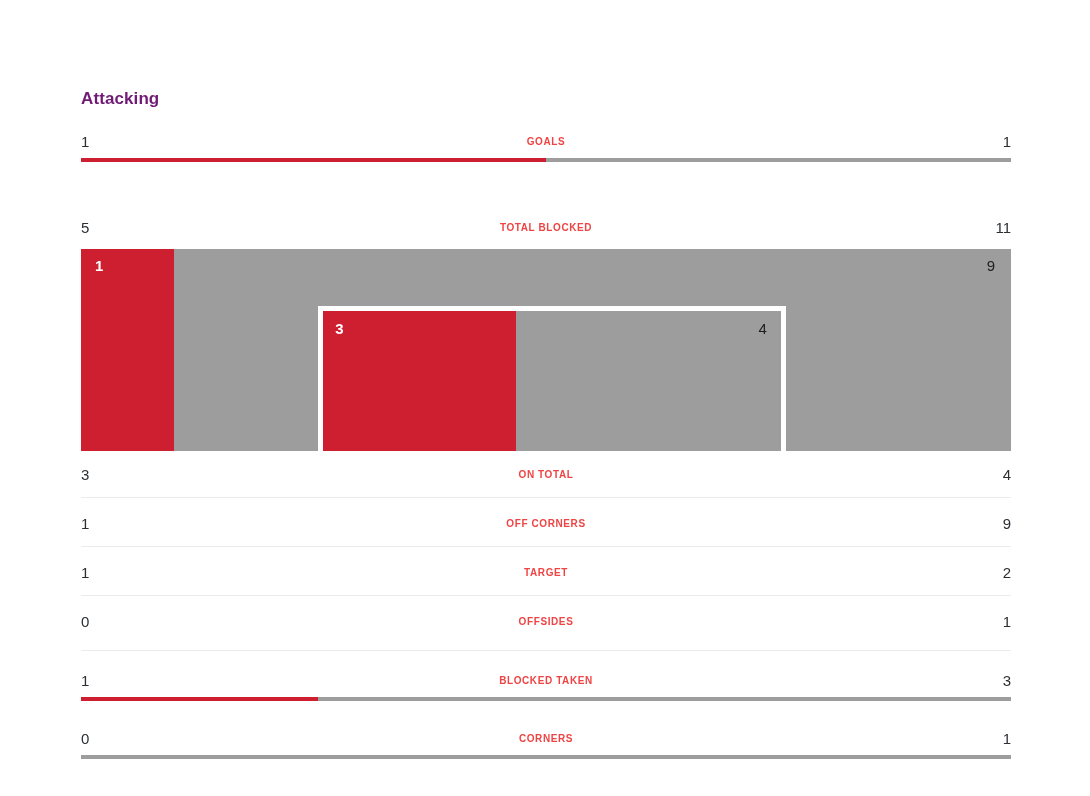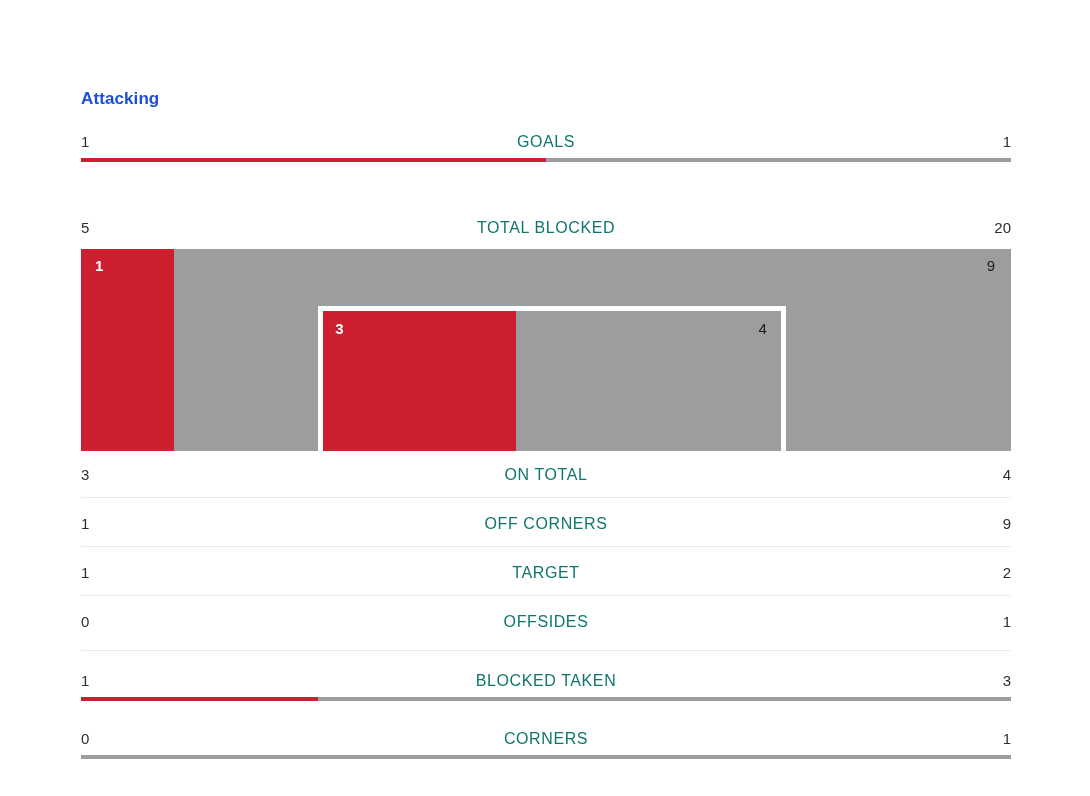--- a/index.html
+++ b/index.html
@@ -21,21 +21,21 @@
     top: 0;
     width: 930px;
   }
   .section-title {
     position: absolute;
     left: 0;
     top: 89px;
     font-size: 17px;
     font-weight: bold;
     letter-spacing: 0.1px;
-    color: #1d4ed8;
+    color: #701a75;
   }
 
   
   .stat-row {
     position: absolute;
     left: 0;
     width: 930px;
   }
   .stat-head {
     position: relative;
@@ -49,24 +49,24 @@
     line-height: 22px;
   }
   .val.left  { left: 0; }
   .val.right { right: 0; }
   .lbl {
     position: absolute;
     left: 0;
     right: 0;
     top: 0;
     text-align: center;
-    font-size: 16px;
+    font-size: 10px;
     letter-spacing: 0.6px;
-    font-weight: normal;
-    color: #0f766e;
+    font-weight: bold;
+    color: #ef4444;
     line-height: 22px;
   }
 
   
   .thinbar {
     position: relative;
     height: 4px;
     width: 930px;
     background: #9d9d9d;
     margin-top: 5px;
@@ -170,21 +170,21 @@
     </div>
     <div class="thinbar">
       <div class="fill" id="goals-fill" style="width: 50%;"></div>
     </div>
   </div>
 
   <div class="stat-row" style="top:217px;">
     <div class="stat-head">
       <span class="val left">5</span>
       <span class="lbl">TOTAL BLOCKED</span>
-      <span class="val right">20</span>
+      <span class="val right">11</span>
     </div>
   </div>
 
   <div class="attempts-chart">
     <div class="outer-fill" id="outer-fill" style="width: 10%;"></div>
     <span class="outer-left-num">1</span>
     <span class="outer-right-num">9</span>
 
     <div class="inner-box" id="inner-box" style="left: 25.5%; width: 50.3%; height: 145px;">
       <div class="inner-fill" id="inner-fill" style="width: 42.2%;"></div>

